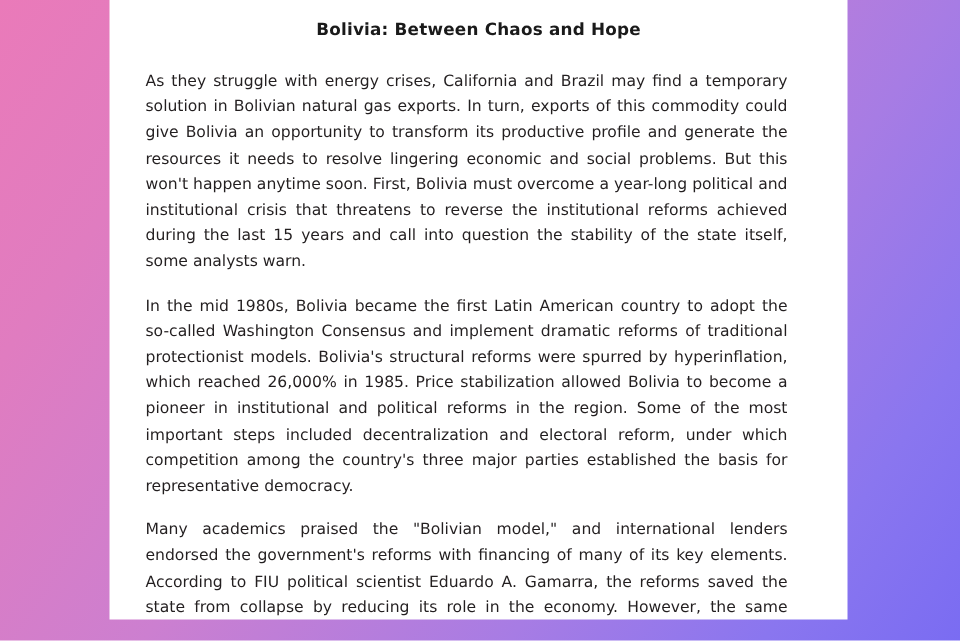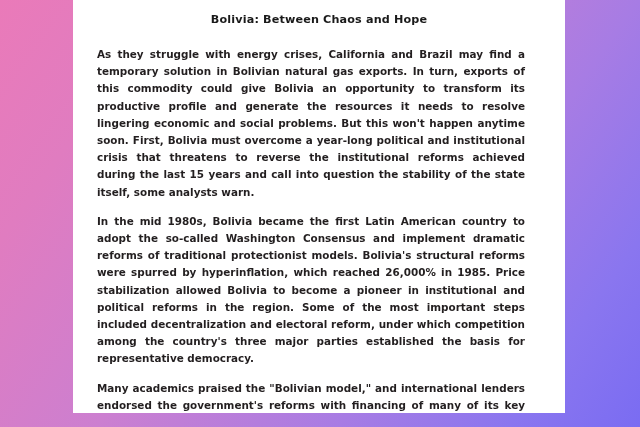--- a/index.html
+++ b/index.html
@@ -52,21 +52,20 @@
   }
 
   .body-paragraph {
     font-size: 10.4px;
     line-height: 17.2px;
     color: #231f20;
     text-align: justify;
     text-justify: inter-word;
     margin: 0 16px 12px 0;
     hyphens: none;
-    font-weight: bold;
   }
 
   .body-paragraph:last-child {
     margin-bottom: 0;
   }
 </style>
 </head>
 <body>
 
 <div id="backdrop"></div>

